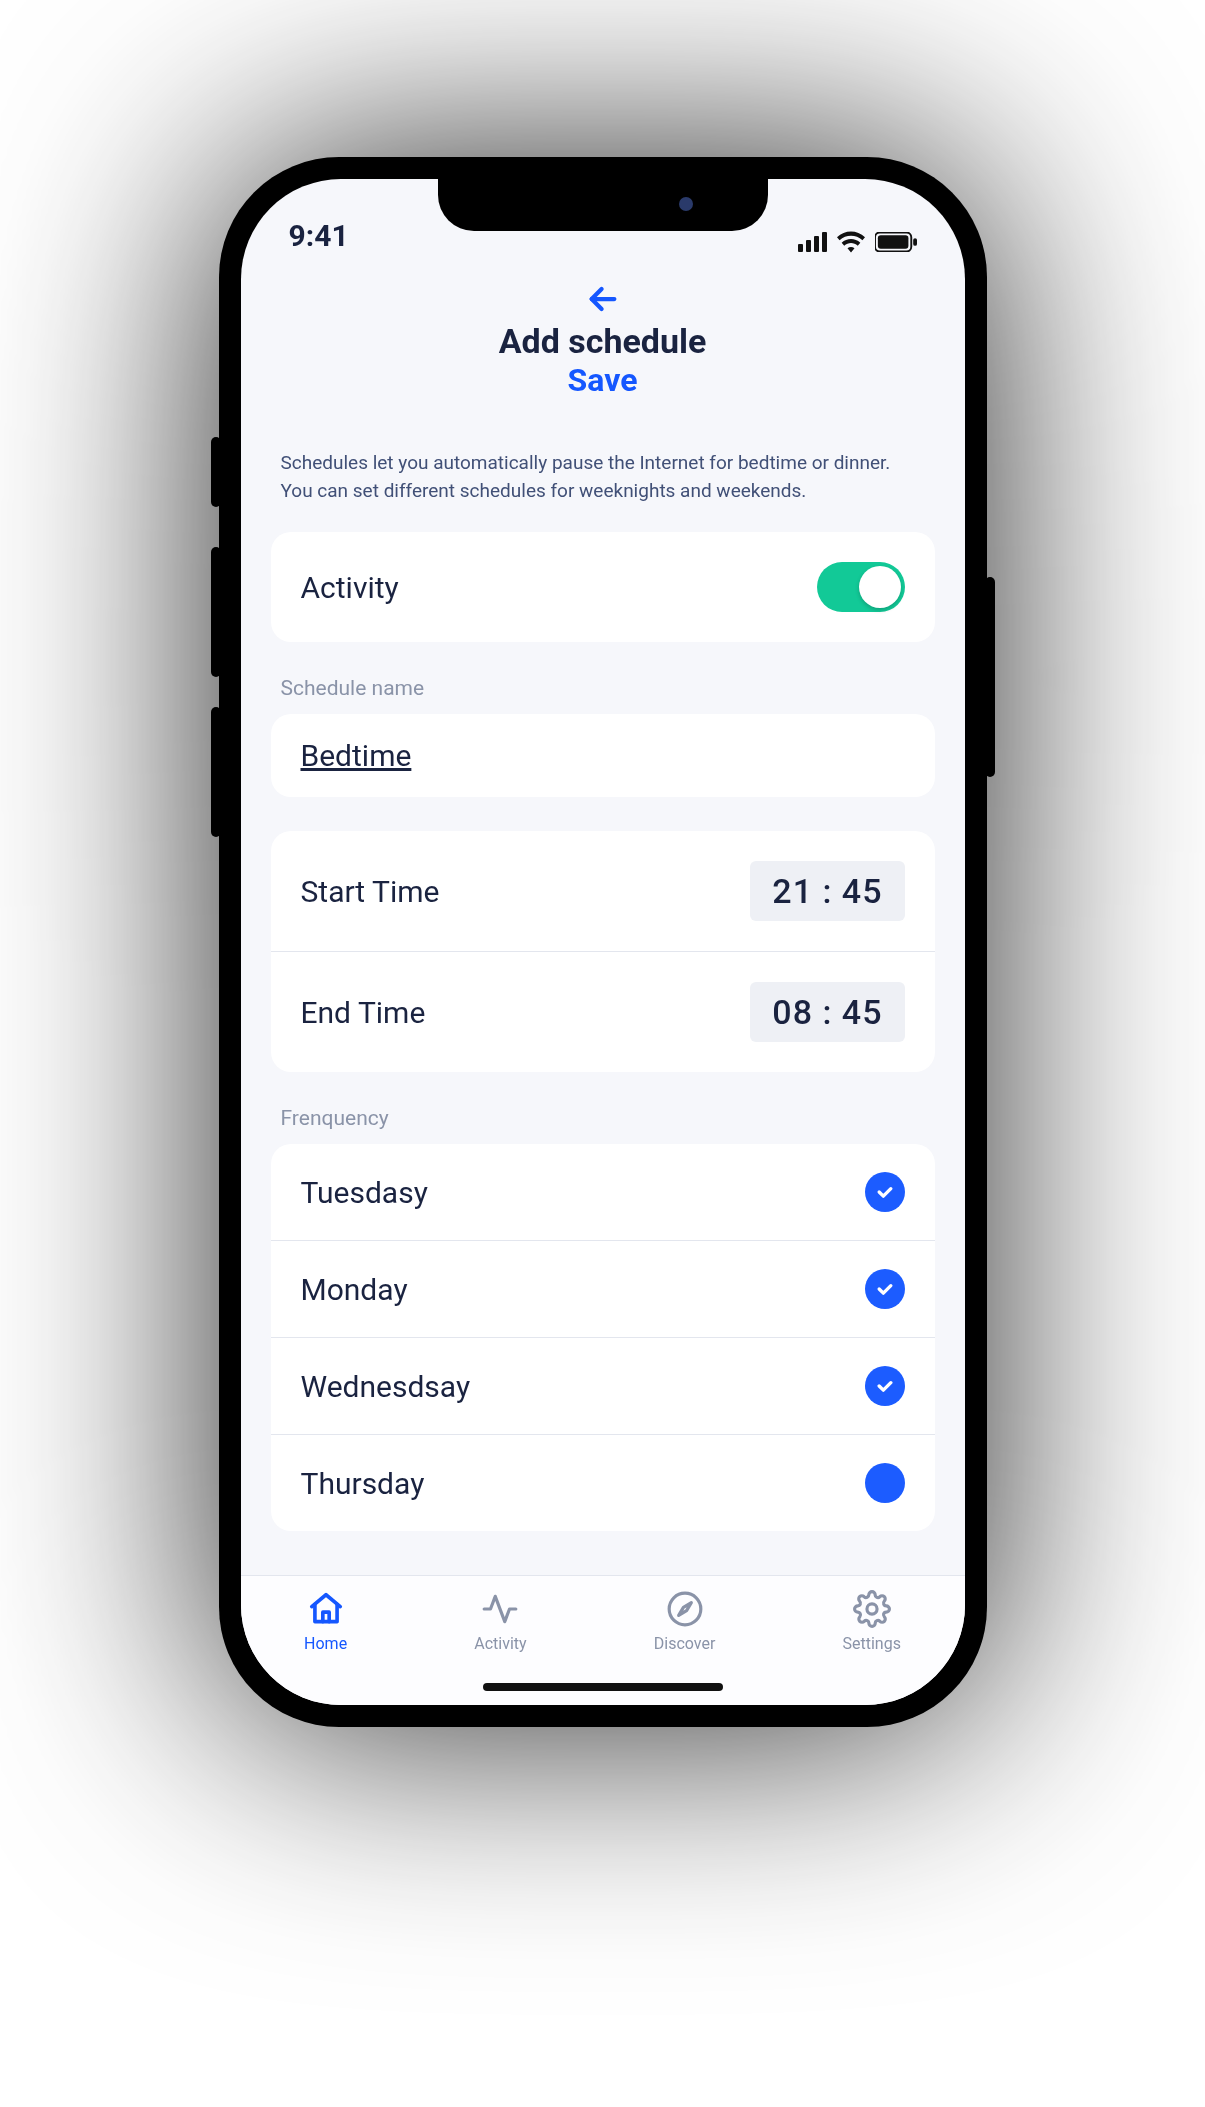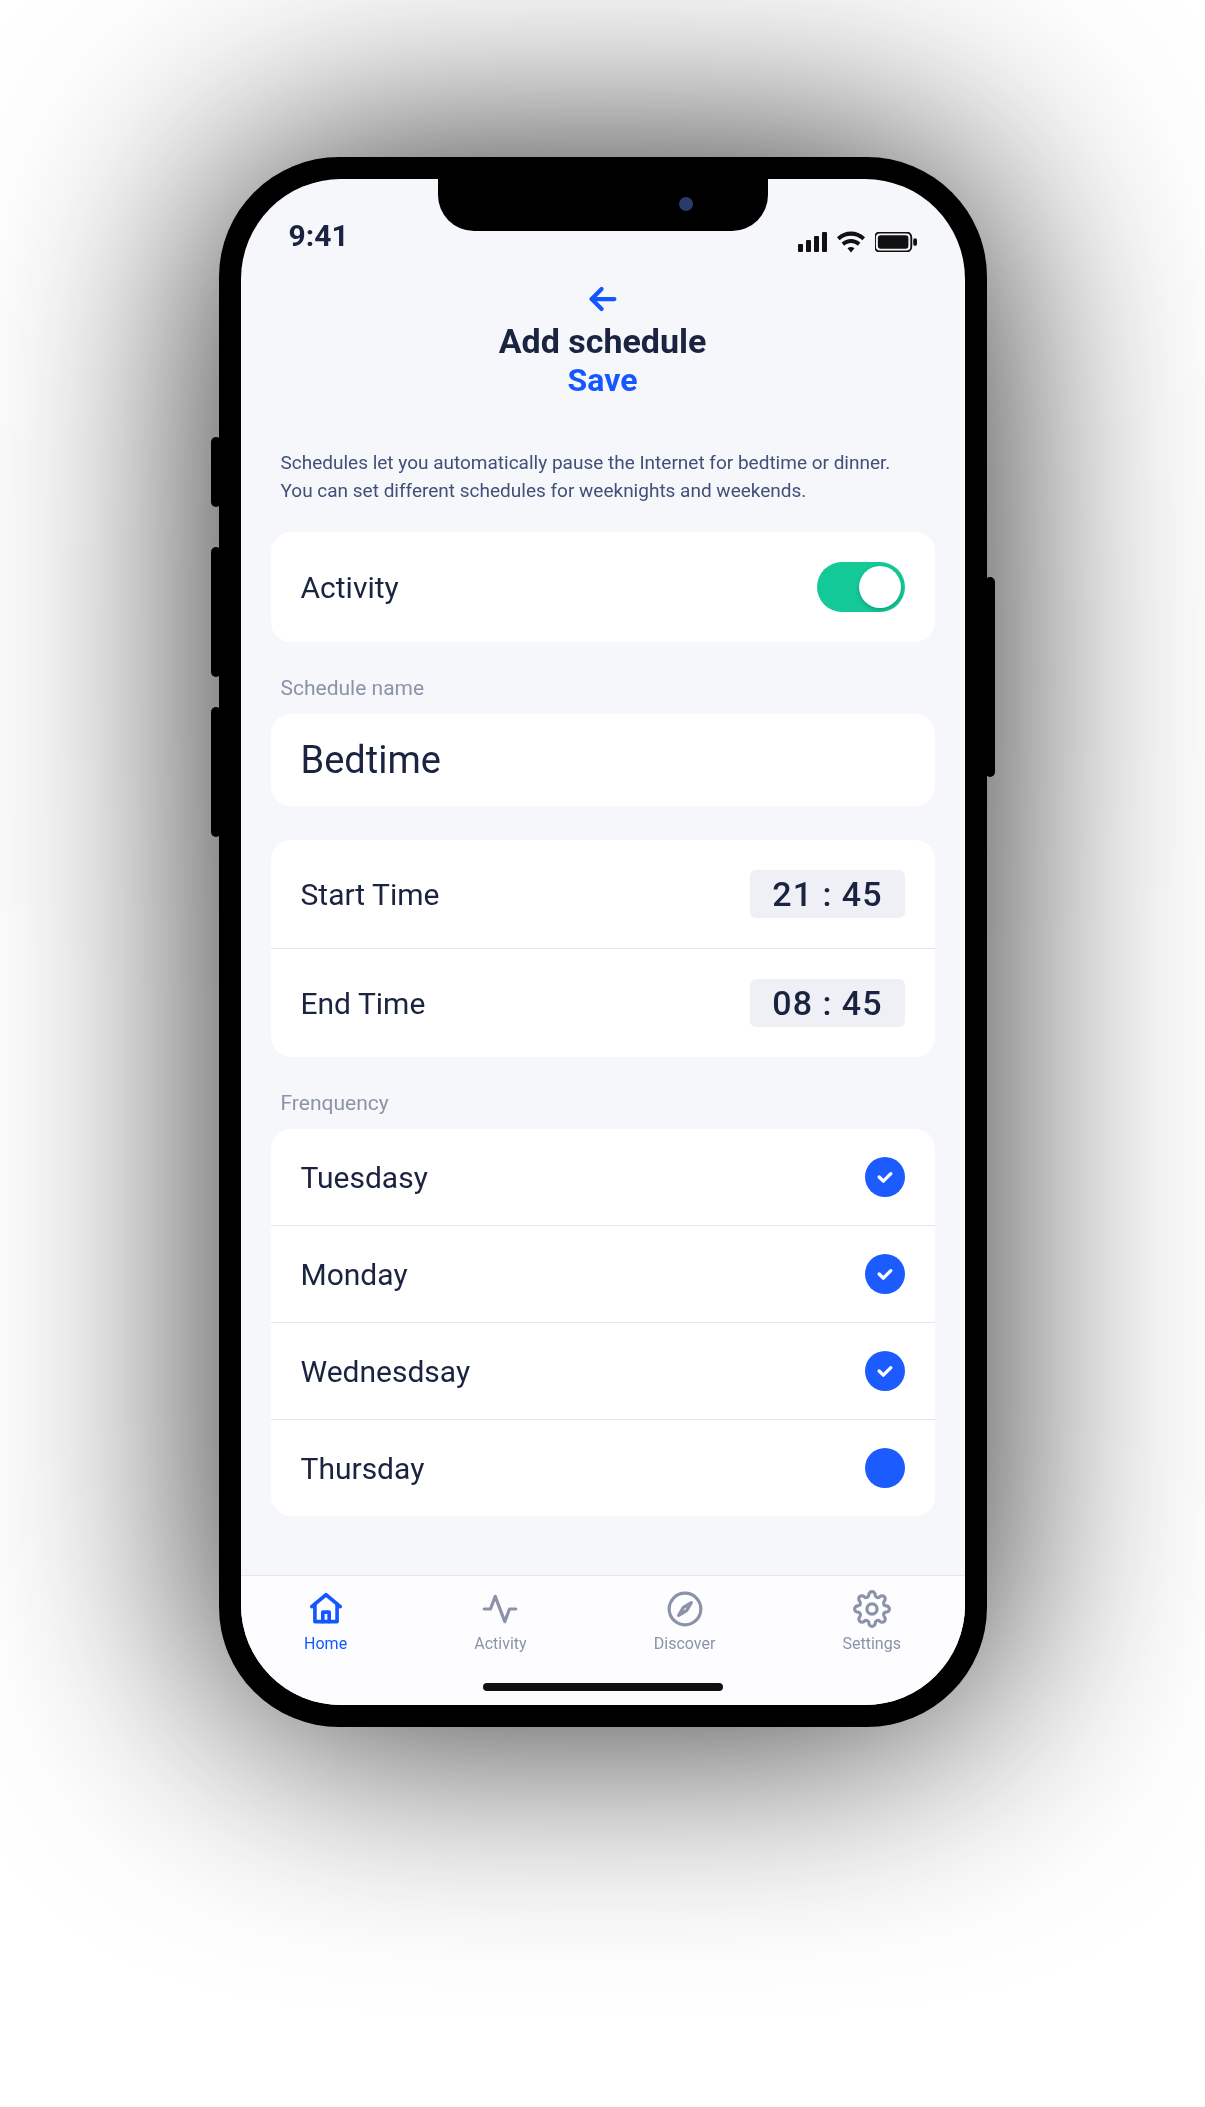--- a/index.html
+++ b/index.html
@@ -103,25 +103,25 @@
     position:absolute; right:4px; top:4px; width:42px; height:42px;
     background:#fff; border-radius:50%;
     box-shadow:0 2px 4px rgba(0,0,0,0.2);
   }
 
   .section-label {
     font-size:21px; color:var(--text-muted);
     padding: 34px 10px 14px 10px;
   }
 
-  .input-card { background:var(--card-bg); border-radius:20px; padding:24px 30px; font-size:38px; color:var(--text-dark);}
+  .input-card { background:var(--card-bg); border-radius:20px; padding:24px 30px; font-size:30px; color:var(--text-dark);text-decoration:underline;}
 
   .time-chip {
     background:var(--chip-bg); border-radius:6px;
-    padding: 4px 22px; font-size:34px; font-weight:500; color:var(--text-dark);
+    padding: 10px 22px; font-size:34px; font-weight:500; color:var(--text-dark);
     letter-spacing: 1px; cursor:pointer;
   }
 
   .freq-row {
     display:flex; align-items:center; justify-content:space-between;
     padding: 28px 30px; font-size:30px; color:var(--text-dark);
     border-top:1px solid var(--border);
   }
   .freq-row:first-child{ border-top:none; }
   .check {

